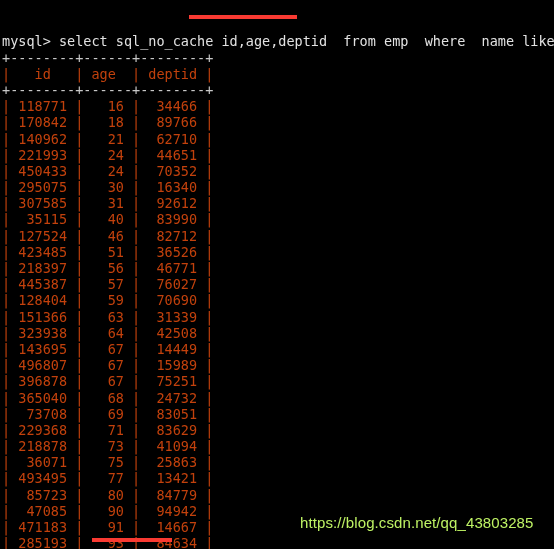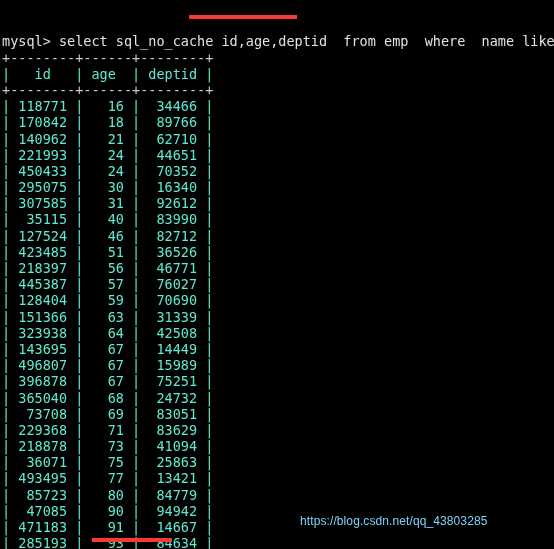--- a/index.html
+++ b/index.html
@@ -27,21 +27,21 @@
     line-height: 16.2px;
     letter-spacing: 0px;
     white-space: pre;
     padding: 1px 0 0 2px;
     box-sizing: border-box;
   }
   .term-line {
     white-space: pre;
     height: 16.2px;
     font-family: "DejaVu Sans Mono", "Liberation Mono", monospace;
-    color: #5eead4;
+    color: #c2410c;
   }
   .term-line.rule {
     color: #c8c8c8;
   }
   .term-line.prompt-line {
     color: #e2e2e2;
   }
   .underline-mark {
     position: absolute;
     background: #f93a32;
@@ -56,22 +56,22 @@
   #underline-time {
     left: 92px;
     top: 538px;
     width: 80px;
   }
   #watermark {
     position: absolute;
     left: 300px;
     top: 514px;
     font-family: "Liberation Sans", sans-serif;
-    font-size: 12px;
-    color: #7dd3fc;
+    font-size: 15px;
+    color: #bef264;
     letter-spacing: 0.1px;
     white-space: pre;
   }
 </style>
 </head>
 <body>
 
 <div id="terminal">
   <div id="terminal-content"><div class="term-line prompt-line">mysql&gt; select sql_no_cache id,age,deptid  from emp  where  name like '%abc';</div><div class="term-line rule">+--------+------+--------+</div><div class="term-line">|   id   | age  | deptid |</div><div class="term-line rule">+--------+------+--------+</div><div class="term-line">| 118771 |   16 |  34466 |</div><div class="term-line">| 170842 |   18 |  89766 |</div><div class="term-line">| 140962 |   21 |  62710 |</div><div class="term-line">| 221993 |   24 |  44651 |</div><div class="term-line">| 450433 |   24 |  70352 |</div><div class="term-line">| 295075 |   30 |  16340 |</div><div class="term-line">| 307585 |   31 |  92612 |</div><div class="term-line">|  35115 |   40 |  83990 |</div><div class="term-line">| 127524 |   46 |  82712 |</div><div class="term-line">| 423485 |   51 |  36526 |</div><div class="term-line">| 218397 |   56 |  46771 |</div><div class="term-line">| 445387 |   57 |  76027 |</div><div class="term-line">| 128404 |   59 |  70690 |</div><div class="term-line">| 151366 |   63 |  31339 |</div><div class="term-line">| 323938 |   64 |  42508 |</div><div class="term-line">| 143695 |   67 |  14449 |</div><div class="term-line">| 496807 |   67 |  15989 |</div><div class="term-line">| 396878 |   67 |  75251 |</div><div class="term-line">| 365040 |   68 |  24732 |</div><div class="term-line">|  73708 |   69 |  83051 |</div><div class="term-line">| 229368 |   71 |  83629 |</div><div class="term-line">| 218878 |   73 |  41094 |</div><div class="term-line">|  36071 |   75 |  25863 |</div><div class="term-line">| 493495 |   77 |  13421 |</div><div class="term-line">|  85723 |   80 |  84779 |</div><div class="term-line">|  47085 |   90 |  94942 |</div><div class="term-line">| 471183 |   91 |  14667 |</div><div class="term-line">| 285193 |   93 |  84634 |</div></div>
 </div>

